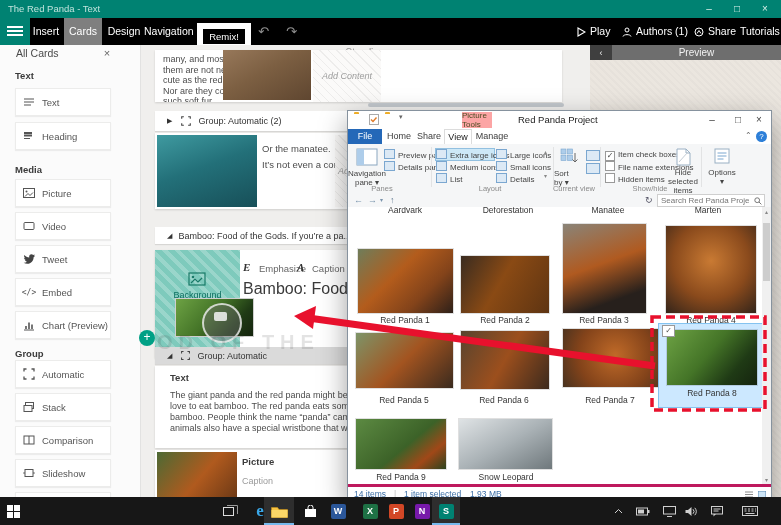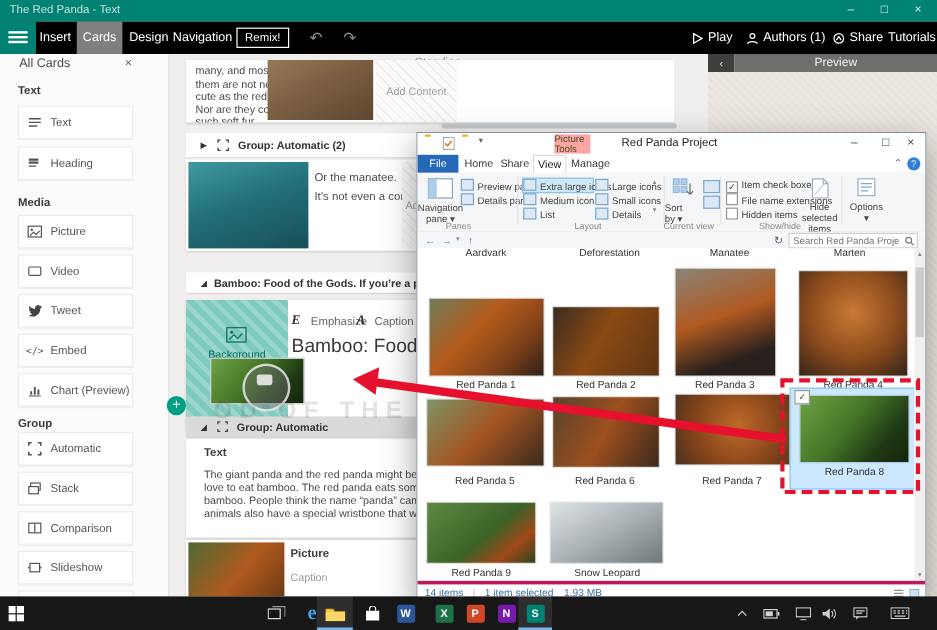--- a/index.html
+++ b/index.html
@@ -12,52 +12,52 @@
 
   
   .sway-titlebar{left:0;top:0;width:781px;height:18px;background:#008272;color:#bfe3dc;font-size:9.5px;line-height:18px;}
   .sway-title{position:absolute;left:8px;top:0;}
   .win-ctl{position:absolute;top:0;width:24px;text-align:center;color:#d8efe9;font-size:10px;line-height:18px;}
   .sway-menubar{left:0;top:18px;width:781px;height:27px;background:#000;}
   .hamburger{position:absolute;left:0;top:0;width:30px;height:27px;background:#008272;}
   .hamburger i{position:absolute;left:7px;width:16px;height:2px;background:#fff;}
   .mitem{position:absolute;top:0;height:27px;line-height:27px;color:#fff;font-size:10.5px;text-align:center;}
   .mitem.active{background:#7f7f7f;}
-  .remix-btn{position:absolute;top:5px;height:15px;line-height:15px;border:1px solid #ffffff;color:#fff;font-size:9.5px;text-align:center;}
+  .remix-btn{position:absolute;top:5px;height:15px;line-height:15px;border:6px solid #ffffff;color:#fff;font-size:9.5px;text-align:center;}
   .undoredo{position:absolute;top:0;height:27px;line-height:27px;color:#8f8f8f;font-size:13px;}
   .rmenu{position:absolute;top:0;height:27px;line-height:27px;color:#fff;font-size:10.5px;display:flex;align-items:center;gap:4px;}
   .sidebar{left:0;top:45px;width:140px;height:452px;background:#fbfbfb;border-right:1px solid #e2e2e1;}
   .sb-title{position:absolute;left:16px;top:0;color:#4a4a4a;font-size:10.5px;line-height:16px;}
   .sb-close{position:absolute;left:100px;top:0;color:#666;font-size:11px;line-height:16px;width:14px;text-align:center;}
   .sb-section{position:absolute;left:15px;color:#3b3b3b;font-weight:bold;font-size:9.5px;}
   .scard{position:absolute;left:15px;width:94px;height:26px;background:#fff;border:1px solid #ececeb;box-shadow:0 1px 1px rgba(0,0,0,.06);display:flex;align-items:center;}
   .scard .sicon{width:26px;display:flex;justify-content:center;color:#555;}
   .scard .slabel{font-size:9.5px;color:#555;}
 
   .storyline-bg{left:140px;top:45px;width:450px;height:452px;background:#f0efed;}
   .story-title{position:absolute;left:0;top:0;width:100%;text-align:center;color:#8f8f8f;font-size:10px;line-height:15px;}
   .preview-back{left:590px;top:45px;width:22px;height:15px;background:#3f3f3f;color:#eee;font-size:9px;}
   .preview-hdr{left:612px;top:45px;width:169px;height:15px;background:#6e6e6e;color:#f2f2f2;font-size:10px;}
   .preview-body{left:590px;top:60px;width:191px;height:437px;background:#ebe6df;
      background-image:repeating-linear-gradient(45deg,rgba(0,0,0,.02) 0 2px,transparent 2px 5px);}
 
   
   .card{position:absolute;background:#fff;box-shadow:0 1px 2px rgba(0,0,0,.14);}
   .smalltext{font-size:9px;line-height:10.6px;color:#4c4c4c;}
-  .stripes{background:#fbfaf9;background-image:repeating-linear-gradient(45deg,transparent 0 5px,rgba(0,0,0,.055) 5px 6px);}
+  .stripes{background:#fbfaf9;background-image:repeating-linear-gradient(45deg,transparent 0 5px,rgba(0,0,0,.055) 5px 6px);font-style:italic;}
   .addlbl{color:#9d9d9d;font-size:9px;}
   .grouphdr{position:absolute;left:155px;width:407px;background:#fff;box-shadow:0 1px 1px rgba(0,0,0,.1);display:flex;align-items:center;}
   .grouphdr .tri{font-size:7px;color:#333;margin-left:12px;}
-  .grouphdr .gtxt{font-size:9px;font-weight:bold;color:#333;margin-left:6px;}
+  .grouphdr .gtxt{font-size:9px;font-weight:normal;color:#333;margin-left:6px;}
   .frame-ic{margin-left:8px;color:#444;}
   .tealzone{position:absolute;left:0;top:0;width:85px;height:100%;background:#7ecabc;
      background-image:repeating-linear-gradient(45deg,rgba(255,255,255,.22) 0 4px,transparent 4px 9px);}
   .serifE{font-family:"Liberation Serif",serif;font-style:italic;font-weight:bold;font-size:11px;color:#333;}
   .tb-lbl{font-size:9.5px;color:#666;margin-left:4px;}
-  .watermark{position:absolute;left:157px;top:331px;font-size:20px;font-weight:bold;letter-spacing:6px;color:rgba(60,60,60,.14);z-index:9;pointer-events:none;margin-left:21px;}
+  .watermark{position:absolute;left:157px;top:331px;font-size:20px;font-weight:bold;letter-spacing:6px;color:rgba(60,60,60,.14);z-index:9;pointer-events:none;}
   .plusbtn{position:absolute;left:139px;top:330px;width:16px;height:16px;border-radius:50%;background:#00a085;color:#fff;font-size:12px;line-height:15px;text-align:center;z-index:8;}
 
   
   .ph{background-size:cover;}
   .g-aardvark{background:linear-gradient(150deg,#97785a 0%,#7c5f42 45%,#5f4630 100%);}
   .g-manatee{background:linear-gradient(160deg,#3f9aa0 0%,#237079 45%,#174f58 100%);}
   .g-rp1{background:linear-gradient(135deg,#6f7d5a 0%,#b35c1c 40%,#83431a 70%,#2e2019 100%);}
   .g-rp2{background:linear-gradient(120deg,#3a2c20 0%,#8a4a14 45%,#5e3412 100%);}
   .g-rp3{background:linear-gradient(160deg,#8a8478 0%,#b05a20 45%,#27201c 80%);}
   .g-rp4{background:radial-gradient(circle at 50% 40%,#c97a33 0%,#8a4a1c 55%,#33241a 100%);}

